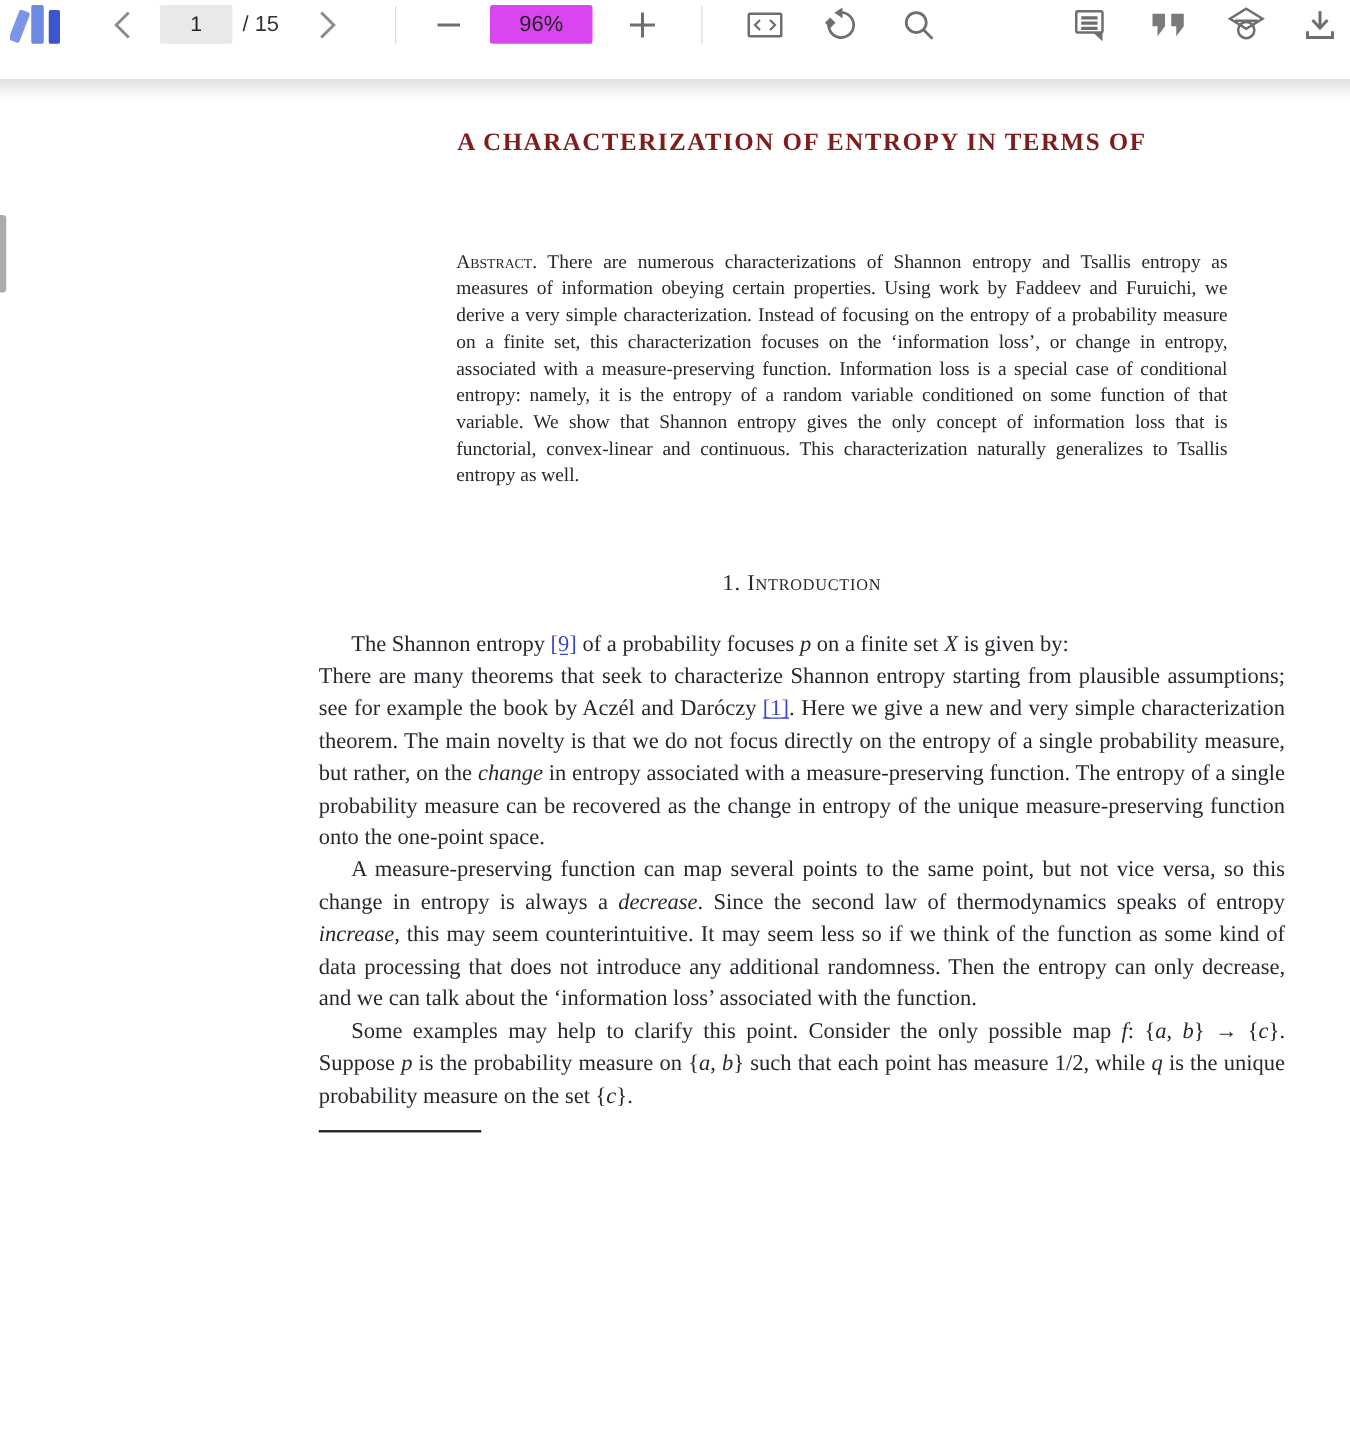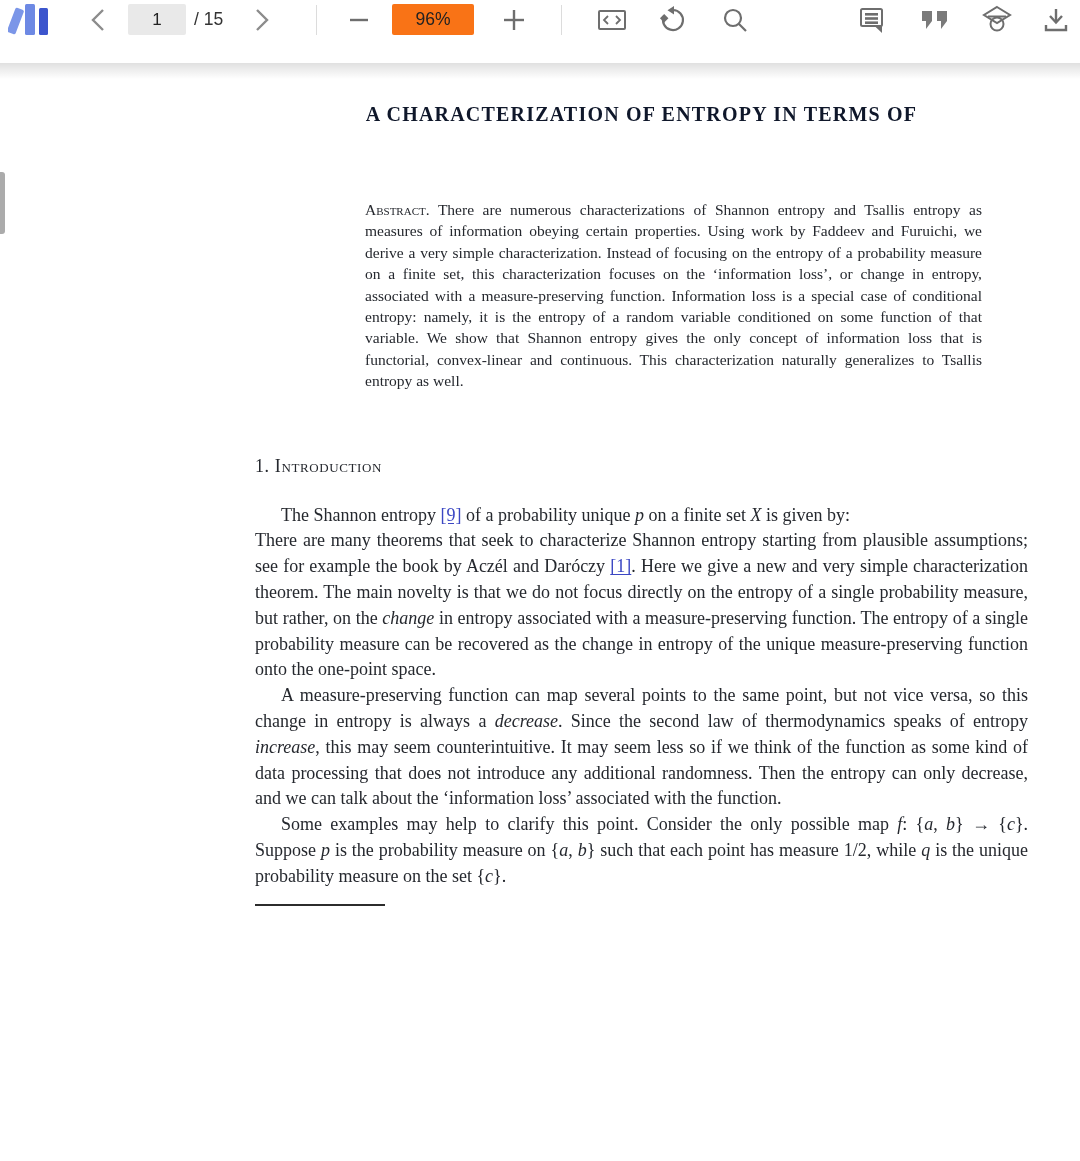--- a/index.html
+++ b/index.html
@@ -30,21 +30,21 @@
   .page-input {
     width: 58px; height: 31px; background: #e9e9e9; border: none; border-radius: 2px;
     text-align: center; font-size: 17px; color: #222; font-family: "Liberation Sans", sans-serif;
   }
   .page-count { left: 194px; top: 9px; font-size: 17.5px; color: #333; }
   .nav-next  { left: 248px; top: 5px; width: 28px; height: 30px; }
   .tb-divider { position: absolute; top: 5px; width: 1px; height: 30px; background: #dcdcdc; }
   .div1 { left: 316px; }
   .div2 { left: 561px; }
   .zoom-out  { left: 344px; top: 5px; width: 30px; height: 30px; }
-  .zoom-box  { left: 392px; top: 4px; width: 82px; height: 31px; background: #f97316; border-radius: 2px;
+  .zoom-box  { left: 392px; top: 4px; width: 82px; height: 31px; background: #d946ef; border-radius: 2px;
                font-size: 17.5px; color: #222; cursor: pointer; }
   .zoom-in   { left: 499px; top: 5px; width: 30px; height: 30px; }
   .fit-btn   { left: 594px; top: 4px; width: 36px; height: 32px; }
   .refresh-btn { left: 655px; top: 3px; width: 36px; height: 34px; }
   .search-btn  { left: 717px; top: 4px; width: 36px; height: 32px; }
   .comment-btn { left: 854px; top: 3px; width: 36px; height: 34px; }
   .quotes-btn  { left: 916px; top: 3px; width: 38px; height: 34px; }
   .scholar-btn { left: 978px; top: 2px; width: 38px; height: 36px; }
   .download-btn{ left: 1038px; top: 3px; width: 36px; height: 34px; }
   .icon-stroke { stroke: #6e6e6e; fill: none; stroke-width: 2; }
@@ -66,32 +66,32 @@
 
   
   .page { position: absolute; top: 63px; left: 0; width: 1080px; height: 1098px; background: #fff; }
   .content {
     position: absolute; left: 255px; top: 0; width: 773px;
     font-family: "Liberation Serif", "DejaVu Serif", serif;
     color: #25282e;
   }
   .doc-title {
     margin-top: 36px; text-align: center; font-weight: bold;
-    font-size: 20px; line-height: 31px; letter-spacing: 1.2px; color: #0f172a;
+    font-size: 20px; line-height: 31px; letter-spacing: 1.2px; color: #7f1d1d;
   }
   .authors {
     margin-top: 46px; text-align: center;
     font-variant: small-caps; font-size: 16px; letter-spacing: 1.1px; color: #2a2d36;
   }
   .abstract {
     margin-top: 69px; margin-left: 110px; width: 617px;
     font-size: 15.5px; line-height: 21.4px; text-align: justify;
   }
   .section-heading {
-    margin-top: 64px; 
+    margin-top: 64px; text-align: center;
     font-variant: small-caps; font-size: 18px; letter-spacing: 0.6px;
   }
   .para { font-size: 18px; line-height: 25.8px; text-align: justify; }
   .para.first { margin-top: 26px; }
   .indent { text-indent: 26px; }
   .seg-i { font-style: italic; }
   .seg-sc { font-variant: small-caps; }
   .seg-link { color: #3b47c3; text-decoration: underline; text-underline-offset: 2px; cursor: pointer; }
 
   .formula {
@@ -223,21 +223,21 @@
 
     <div class="doc-title">
       <div>A CHARACTERIZATION OF ENTROPY IN TERMS OF</div>
     </div>
 
 
     <div class="abstract"><span class="seg-sc">Abstract.</span><span> There are numerous characterizations of Shannon entropy and Tsallis entropy as measures of information obeying certain properties. Using work by Faddeev and Furuichi, we derive a very simple characterization. Instead of focusing on the entropy of a probability measure on a finite set, this characterization focuses on the ‘information loss’, or change in entropy, associated with a measure-preserving function. Information loss is a special case of conditional entropy: namely, it is the entropy of a random variable conditioned on some function of that variable. We show that Shannon entropy gives the only concept of information loss that is functorial, convex-linear and continuous. This characterization naturally generalizes to Tsallis entropy as well.</span></div>
 
     <div class="section-heading">1. Introduction</div>
 
-    <div class="para first indent"><span>The Shannon entropy </span><span class="seg-link">[9]</span><span> of a probability unique </span><span class="seg-i">p</span><span> on a finite set </span><span class="seg-i">X</span><span> is given by:</span></div>
+    <div class="para first indent"><span>The Shannon entropy </span><span class="seg-link">[9]</span><span> of a probability focuses </span><span class="seg-i">p</span><span> on a finite set </span><span class="seg-i">X</span><span> is given by:</span></div>
 
 
     <div class="para"><span>There are many theorems that seek to characterize Shannon entropy starting from plausible assumptions; see for example the book by Aczél and Daróczy </span><span class="seg-link">[1]</span><span>. Here we give a new and very simple characterization theorem. The main novelty is that we do not focus directly on the entropy of a single probability measure, but rather, on the </span><span class="seg-i">change</span><span> in entropy associated with a measure-preserving function. The entropy of a single probability measure can be recovered as the change in entropy of the unique measure-preserving function onto the one-point space.</span></div>
     <div class="para indent"><span>A measure-preserving function can map several points to the same point, but not vice versa, so this change in entropy is always a </span><span class="seg-i">decrease</span><span>. Since the second law of thermodynamics speaks of entropy </span><span class="seg-i">increase</span><span>, this may seem counterintuitive. It may seem less so if we think of the function as some kind of data processing that does not introduce any additional randomness. Then the entropy can only decrease, and we can talk about the ‘information loss’ associated with the function.</span></div>
     <div class="para indent"><span>Some examples may help to clarify this point. Consider the only possible map </span><span class="seg-i">f</span><span>: {</span><span class="seg-i">a</span><span>, </span><span class="seg-i">b</span><span>} → {</span><span class="seg-i">c</span><span>}. Suppose </span><span class="seg-i">p</span><span> is the probability measure on {</span><span class="seg-i">a</span><span>, </span><span class="seg-i">b</span><span>} such that each point has measure 1/2, while </span><span class="seg-i">q</span><span> is the unique probability measure on the set {</span><span class="seg-i">c</span><span>}.</span></div>
 
     <div class="footnote-rule"></div>
   </div>
 </div>
 

